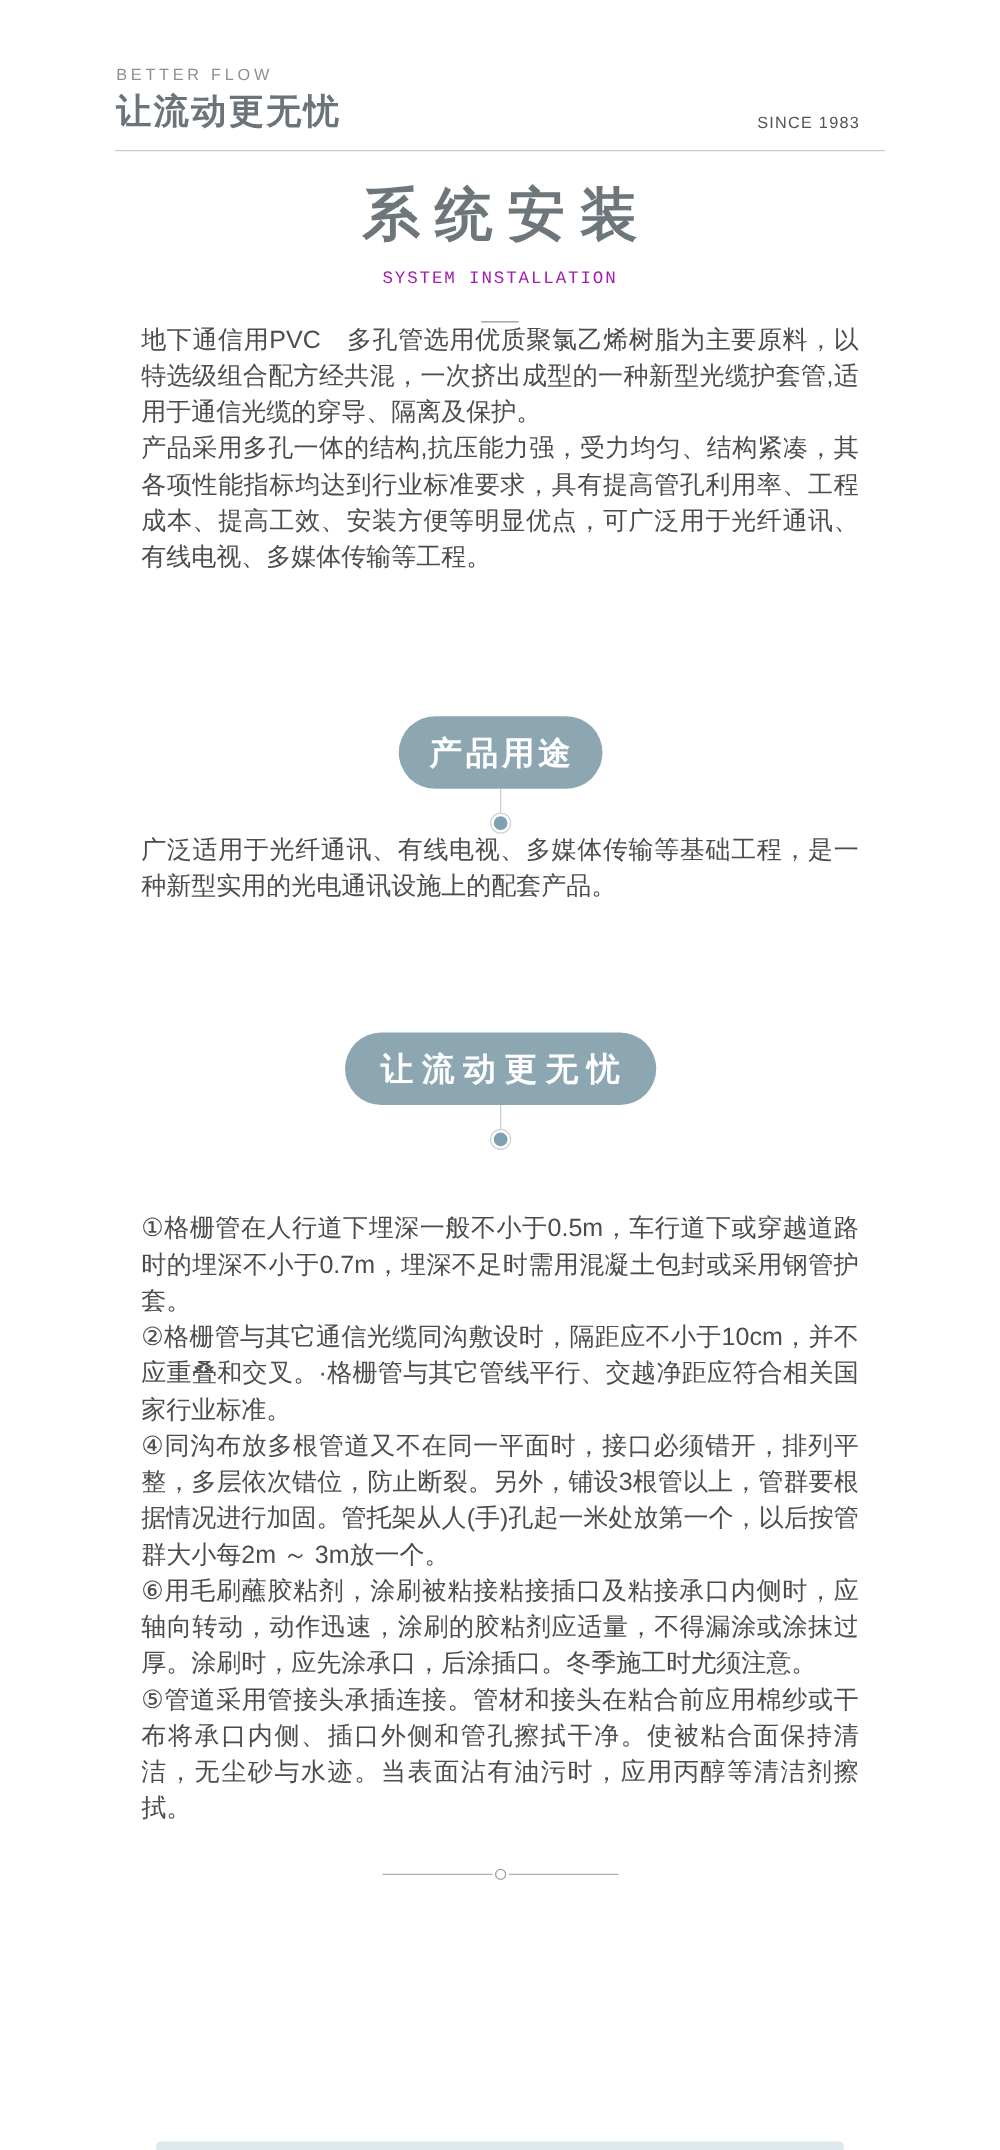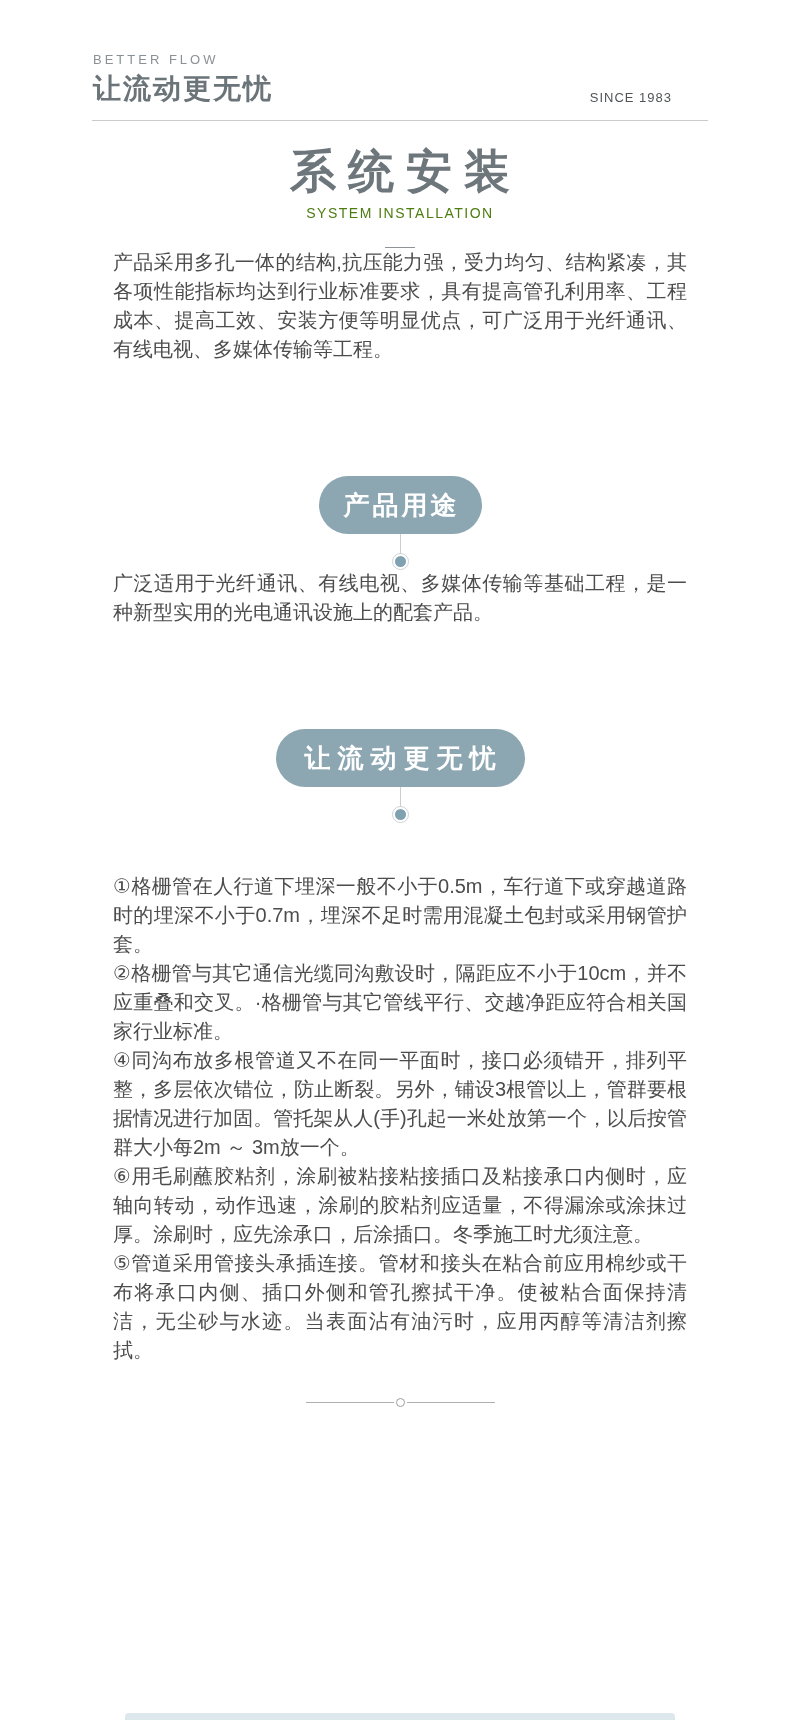--- a/index.html
+++ b/index.html
@@ -6,27 +6,27 @@
   .page {
     position:relative; width:700px; height:1720px; margin:0 auto;
     background:#ffffff; overflow:hidden;
     font-family:"Liberation Sans","DejaVu Sans",sans-serif;
   }
 
   
   .hdr { position:relative; margin:52px 62px 0 43px; }
   .brand-tagline { font-size:13px; letter-spacing:3px; color:#8a9196; }
   .brand-logo { font-size:28px; font-weight:700; color:#6b7478; letter-spacing:2px; margin-top:3px; }
-  .since { position:absolute; right:16px; bottom:3px; font-size:13px; color:#515456; letter-spacing:1px; }
+  .since { position:absolute; right:0; bottom:3px; font-size:13px; color:#515456; letter-spacing:1px; }
   .header-rule { margin:12px 42px 0; border-bottom:1px solid #c9cbcc; }
 
   
-  .title-block { text-align:center; margin-top:20px; }
+  .title-block { text-align:center; margin-top:20px;font-family:Liberation Mono, monospace; }
   .page-title { margin:0; font-size:46px; font-weight:700; color:#6d767b; letter-spacing:12px; text-indent:12px; }
-  .page-subtitle { margin-top:2px; font-size:14px; color:#4d7c0f; letter-spacing:1.5px; font-weight:500; }
+  .page-subtitle { margin-top:12px; font-size:14px; color:#a21caf; letter-spacing:1.5px; font-weight:500; }
   .title-rule { width:30px; margin:26px auto 0; border-bottom:1px solid #8f9396; }
 
   
   .content { margin:0 63px; font-size:20px; line-height:29px; color:#4c4c4c; text-align:justify; }
   .content p { margin:0; }
   .p1 { margin-top:53px; }
   .p2 { margin-top:27px; }
   .p3 { margin-top:62px; }
 
   
@@ -74,20 +74,21 @@
   </header>
   <div class="header-rule"></div>
 
   <section class="title-block">
     <h1 class="page-title">系统安装</h1>
     <div class="page-subtitle">SYSTEM INSTALLATION</div>
     <div class="title-rule"></div>
   </section>
 
   <main class="content">
+    <p class="p1">地下通信用PVC　多孔管选用优质聚氯乙烯树脂为主要原料，以特选级组合配方经共混，一次挤出成型的一种新型光缆护套管,适用于通信光缆的穿导、隔离及保护。</p>
     <p class="p2">产品采用多孔一体的结构,抗压能力强，受力均匀、结构紧凑，其各项性能指标均达到行业标准要求，具有提高管孔利用率、工程成本、提高工效、安装方便等明显优点，可广泛用于光纤通讯、有线电视、多媒体传输等工程。</p>
 
     <div class="badge-block bb1">
       <div class="badge-pill">产品用途</div>
       <div class="badge-stem"></div>
       <div class="badge-dot"></div>
     </div>
 
     <p class="p3">广泛适用于光纤通讯、有线电视、多媒体传输等基础工程，是一种新型实用的光电通讯设施上的配套产品。</p>
 

